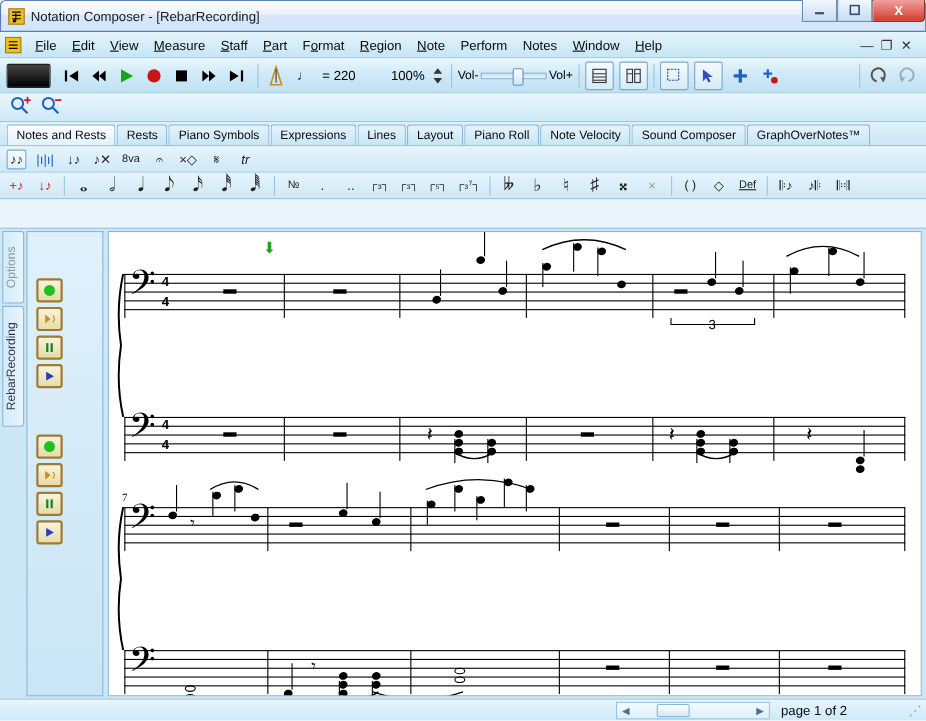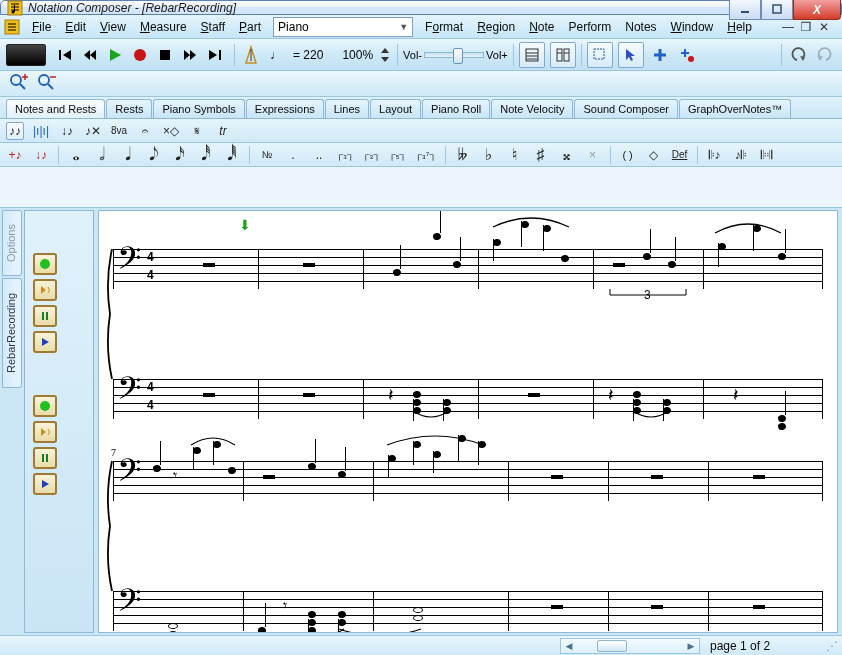--- a/index.html
+++ b/index.html
@@ -12,29 +12,28 @@
   padding: 0;
   width: 842px;
   height: 655px;
   background: #eaf6fb;
   overflow: hidden;
   position: relative;
 }
 
 
 .titlebar {
-  height: 15px;
+  height: 29px;
   background: linear-gradient(to bottom, #fdfdfe 0%, #e9f2fb 45%, #d7e7f9 46%, #d2e5fa 100%);
   border: 1px solid #5a7fb0;
   border-radius: 5px 5px 0 0;
   display: flex;
   align-items: center;
   padding: 0 2px 0 6px;
   position: relative;
-  font-style: italic;
 }
 .titlebar .app-icon {
   width: 16px;
   height: 16px;
   margin-right: 5px;
 }
 .titlebar .title-text {
   color: #1a1a1a;
   font-size: 12px;
 }
@@ -472,24 +471,20 @@
         <rect x="1" y="1" width="14" height="14" fill="#f0c018" stroke="#a07818"></rect>
         <path d="M4 5 h8 M4 8 h8 M4 11 h8" stroke="#000"></path>
       </svg>
   </span>
   <span class="menu-item"><u>F</u><span title="File">ile</span></span>
   <span class="menu-item"><u>E</u>dit</span>
   <span class="menu-item"><u>V</u>iew</span>
   <span class="menu-item"><u>M</u>easure</span>
   <span class="menu-item"><u>S</u>taff</span>
   <span class="menu-item"><u>P</u>art</span>
-  <div class="part-select">
-    <span>Piano</span>
-    <span class="caret">▼</span>
-  </div>
   <span class="menu-item">F<u>o</u>rmat</span>
   <span class="menu-item"><u>R</u>egion</span>
   <span class="menu-item"><u>N</u>ote</span>
   <span class="menu-item">Perform</span>
   <span class="menu-item">Notes</span>
   <span class="menu-item"><u>W</u>indow</span>
   <span class="menu-item"><u>H</u>elp</span>
   <div class="mdi-ctrls">
     <span>—</span>
     <span>❐</span>
@@ -542,21 +537,21 @@
   </div>
   <div class="tb-sep"></div>
   <div class="icon-btn">
       <svg width="18" height="20">
         <polygon points="9,2 14,18 4,18" fill="none" stroke="#c89020" stroke-width="1.5"></polygon>
         <line x1="9" y1="4" x2="9" y2="16" stroke="#333"></line>
       </svg>
     </div>
   <span class="tempo-text">♩</span>
   <span class="tempo-text">= 220</span>
-  <span class="zoom-text" style="margin-left:11px">100%</span>
+  <span class="zoom-text" style="margin-left:24px">100%</span>
   <div class="icon-btn" style="width:14px">
       <svg width="10" height="16">
         <polygon points="5,1 9,6 1,6" fill="#333"></polygon>
         <polygon points="1,10 9,10 5,15" fill="#333"></polygon>
       </svg>
     </div>
   <div class="tb-sep"></div>
   <div class="vol-slider">
     <span class="vol-lbl">Vol-</span>
     <div class="vol-track">

